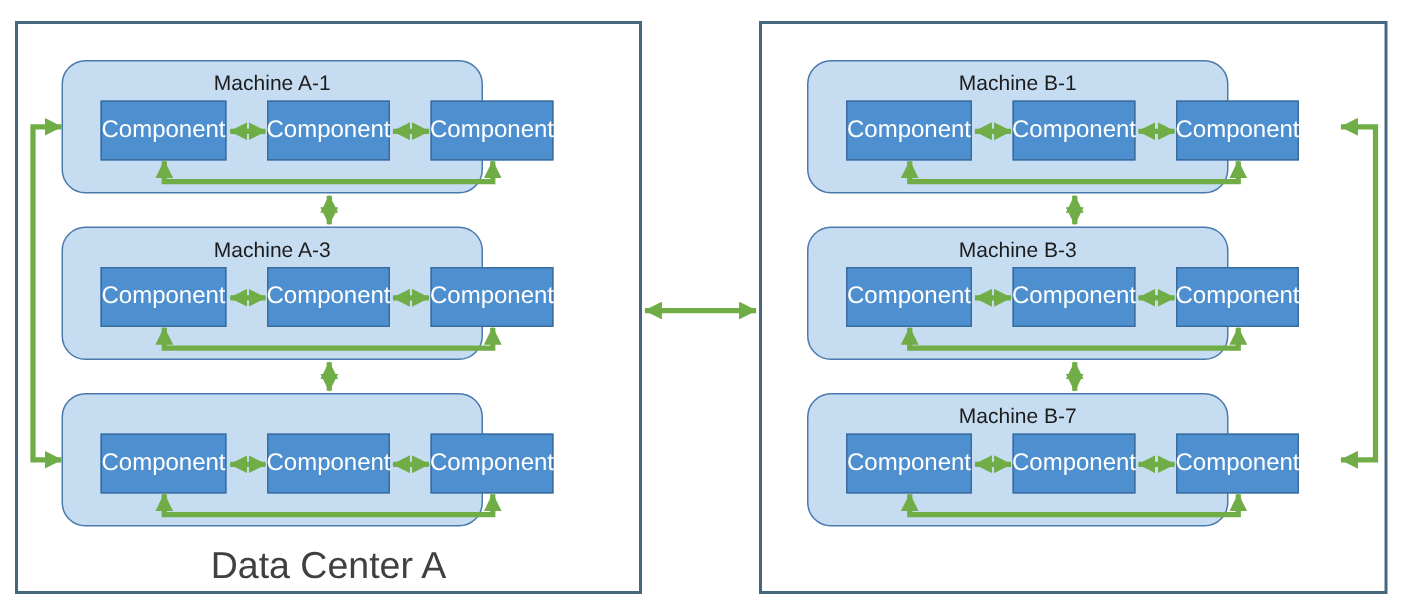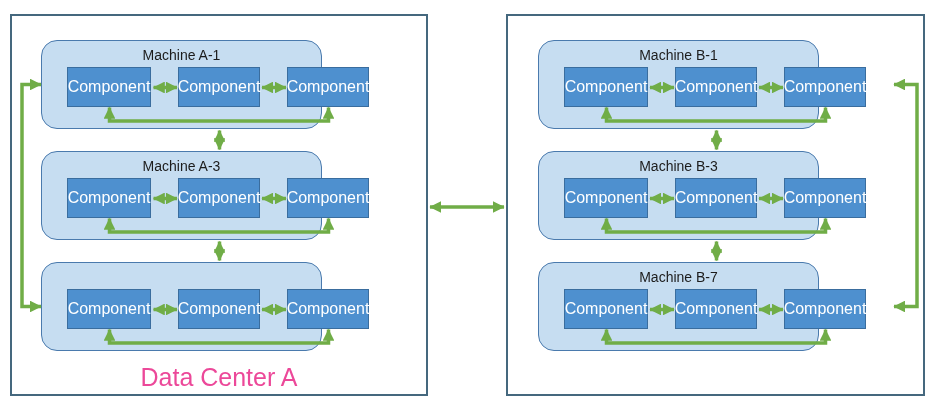--- a/index.html
+++ b/index.html
@@ -24,21 +24,21 @@
     text-align:center;padding-top:6px;font-size:14px;color:#1c1c1c;
   }
   .comp{
     position:absolute;top:26px;height:40px;box-sizing:border-box;
     background:#4e90cf;border:1px solid #3a6d9e;color:#ffffff;font-size:16px;
     display:flex;align-items:center;justify-content:center;white-space:nowrap;
   }
   .c1{left:25px;width:84px;} .c2{left:136px;width:82px;} .c3{left:245px;width:82px;}
   .dc-label{
     position:absolute;bottom:2px;left:0;right:0;text-align:center;
-    font-size:25px;color:#ec4899;
+    font-size:25px;color:#404040;
   }
   svg.overlay{position:absolute;left:0;top:0;pointer-events:none;}
   .arrow{stroke:#70ad47;stroke-width:3.5;fill:none;}
 </style>
 </head>
 <body>
 
 <div class="canvas">
 
   <div class="dc dc-a">

